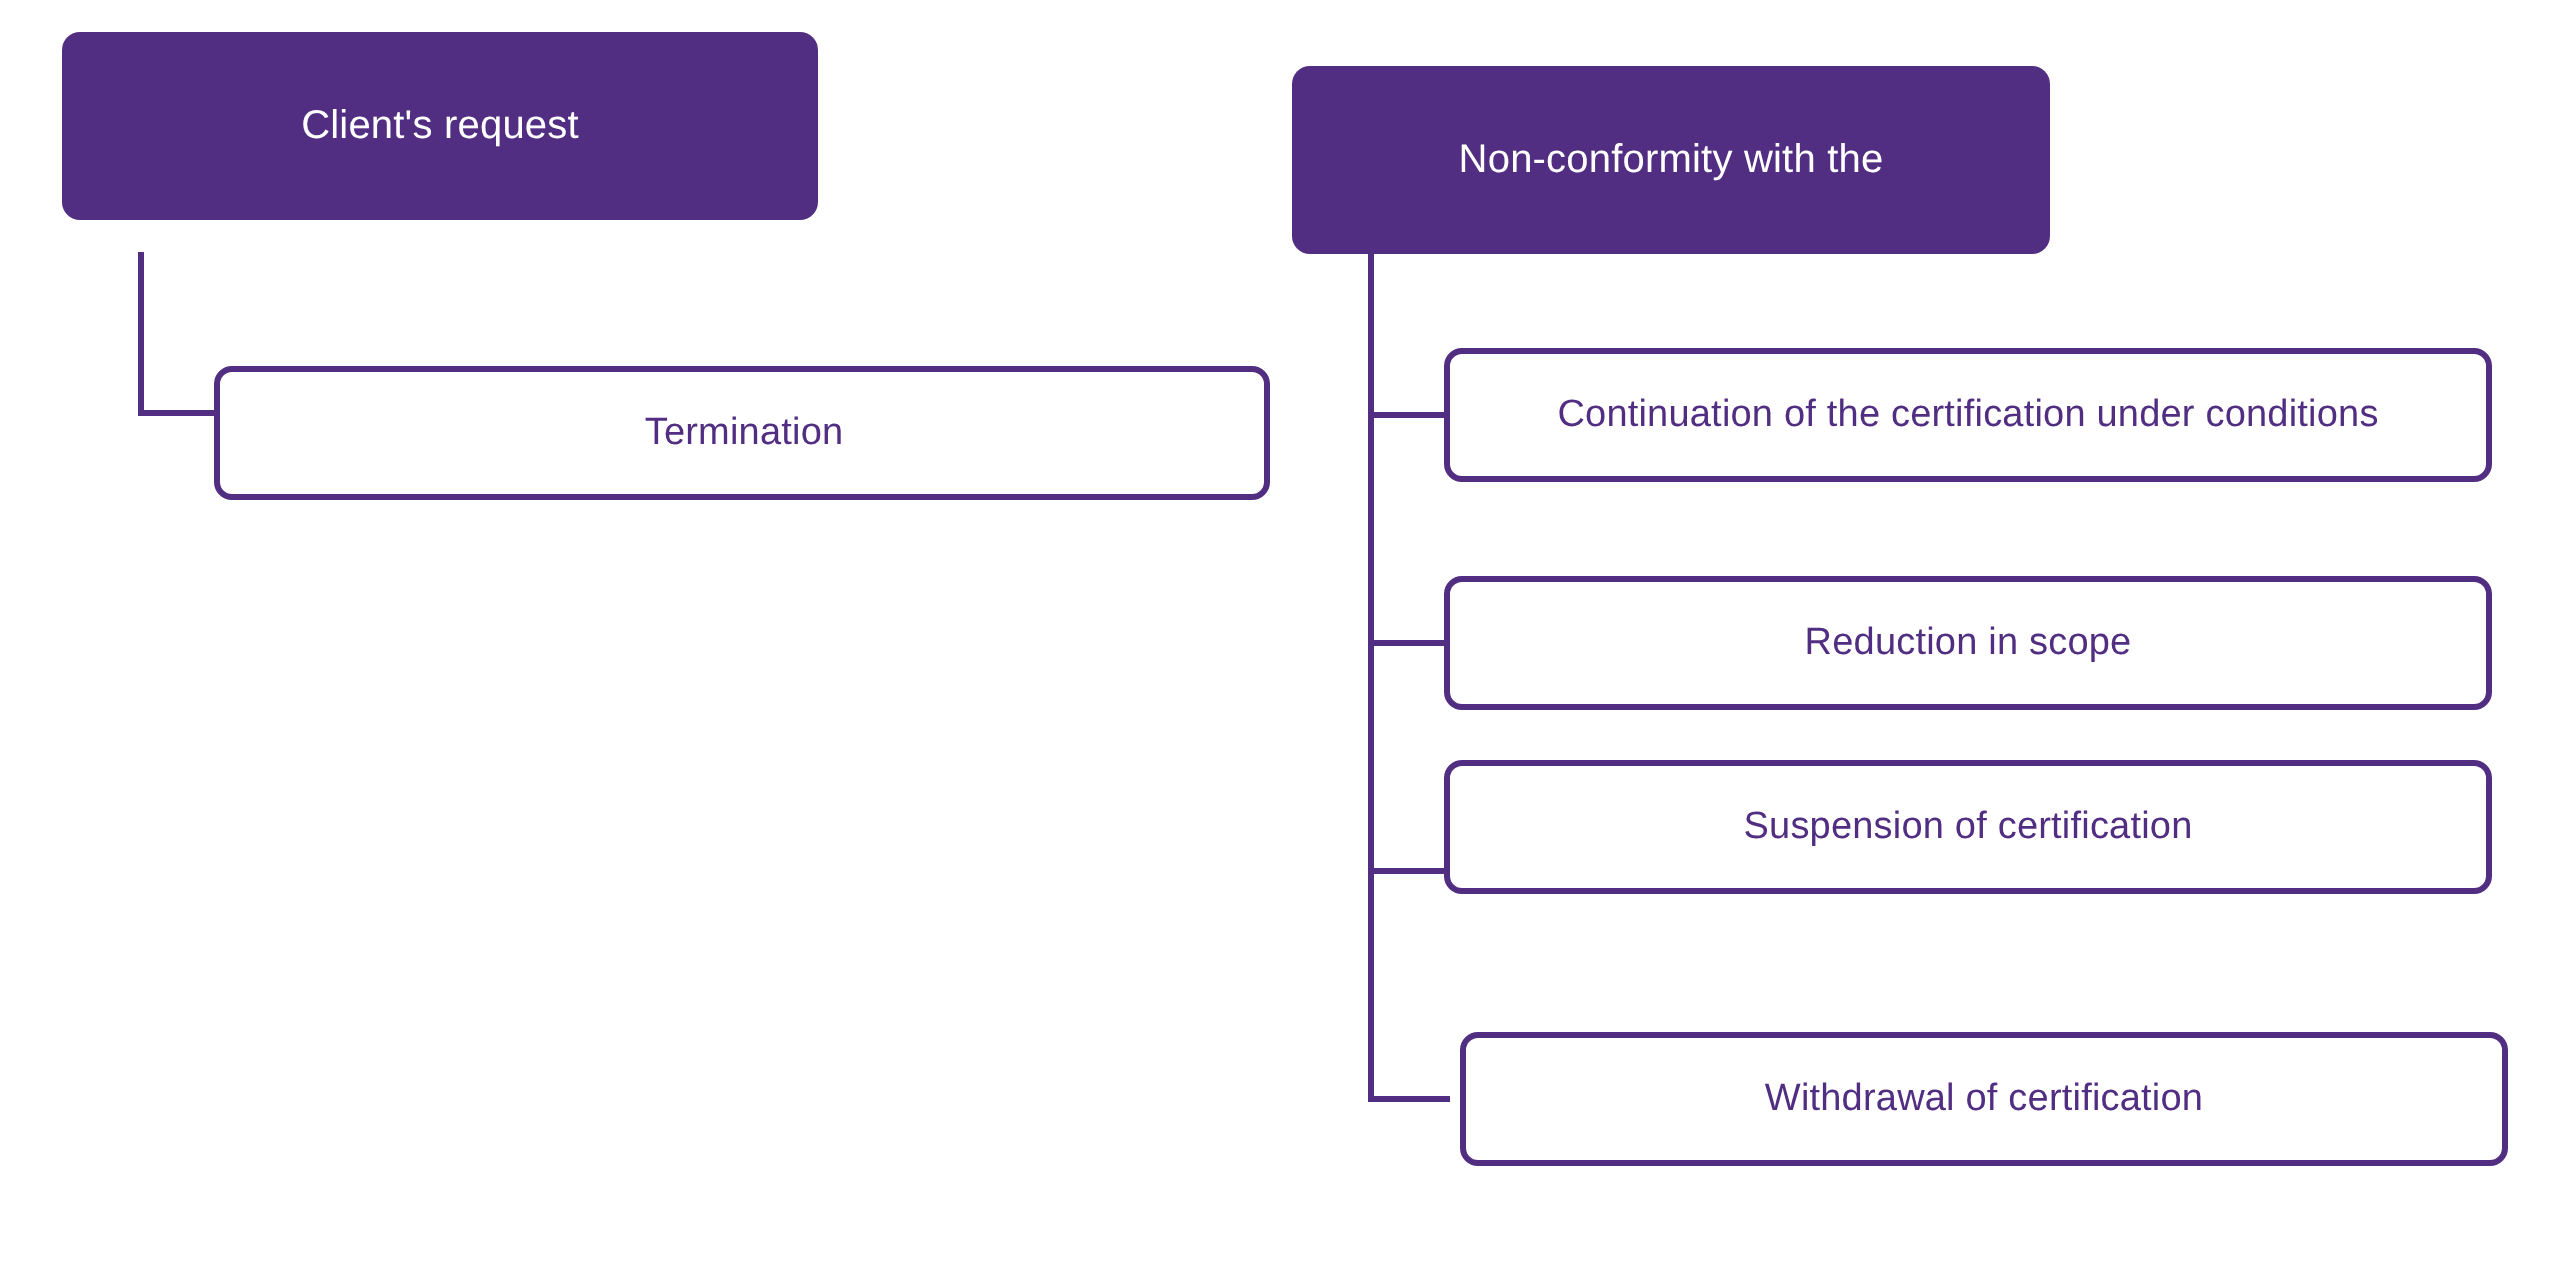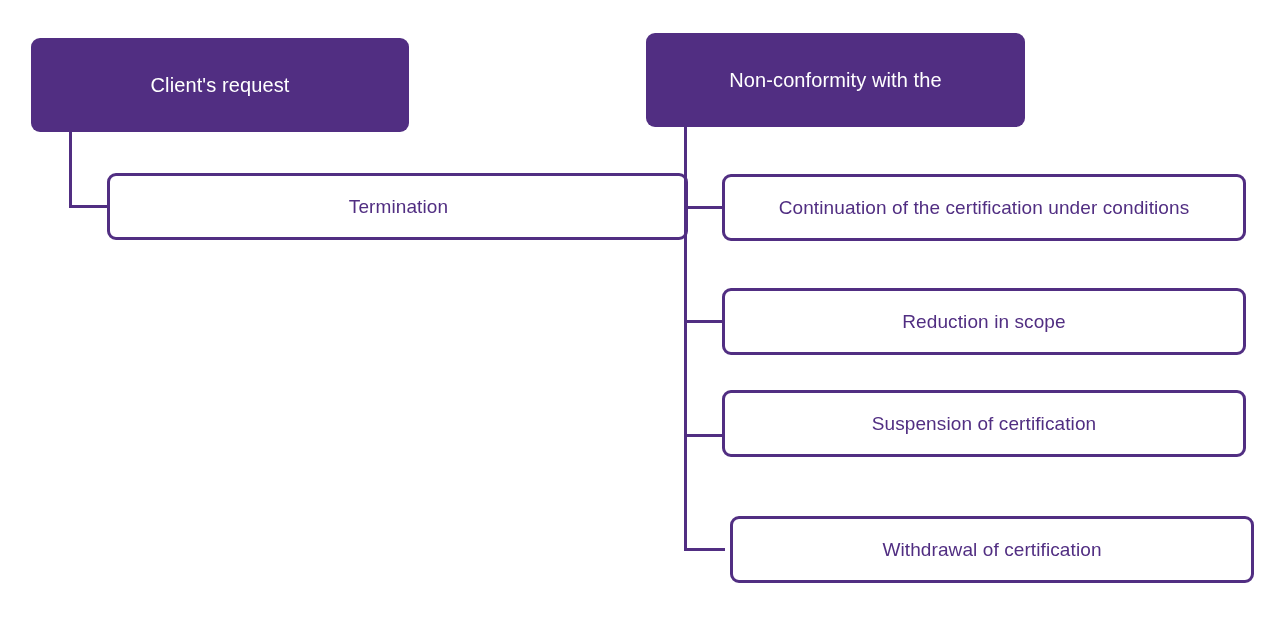--- a/index.html
+++ b/index.html
@@ -64,29 +64,29 @@
     position: absolute;
     height: 3px;
     background: #512E82;
   }
 </style>
 </head>
 <body>
 
 <div id="canvas">
 
-  <div class="node-header" style="left:31px; top:38px; width:378px; height:94px;">
+  <div class="node-header" style="left:31px; top:16px; width:378px; height:94px;">
     <span>Client's request</span>
   </div>
 
   <div class="conn-v" style="left:69px; top:126px; height:82px;"></div>
 
   <div class="conn-h" style="left:69px; top:205px; width:41px;"></div>
 
-  <div class="node-leaf" style="left:107px; top:173px; width:581px; height:67px;padding-left:16px;">
+  <div class="node-leaf" style="left:107px; top:183px; width:528px; height:67px;padding-left:16px;">
     <span>Termination</span>
   </div>
 
   <div class="node-header" style="left:646px; top:33px; width:379px; height:94px;">
     <span>
       <span>Non-conformity with the</span><br>
     </span>
   </div>
 
   <div class="conn-v" style="left:684px; top:126px; height:425px;"></div>
@@ -97,21 +97,21 @@
   <div class="conn-h" style="left:684px; top:548px; width:41px;"></div>
 
   <div class="node-leaf" style="left:722px; top:174px; width:524px; height:67px;">
     <span>Continuation of the certification under conditions</span>
   </div>
 
   <div class="node-leaf" style="left:722px; top:288px; width:524px; height:67px;">
     <span>Reduction in scope</span>
   </div>
 
-  <div class="node-leaf" style="left:722px; top:390px; width:524px; height:67px;">
+  <div class="node-leaf" style="left:722px; top:380px; width:524px; height:67px;">
     <span>Suspension of certification</span>
   </div>
 
   <div class="node-leaf" style="left:730px; top:516px; width:524px; height:67px;">
     <span>Withdrawal of certification</span>
   </div>
 
 </div>
 
 </body></html>

